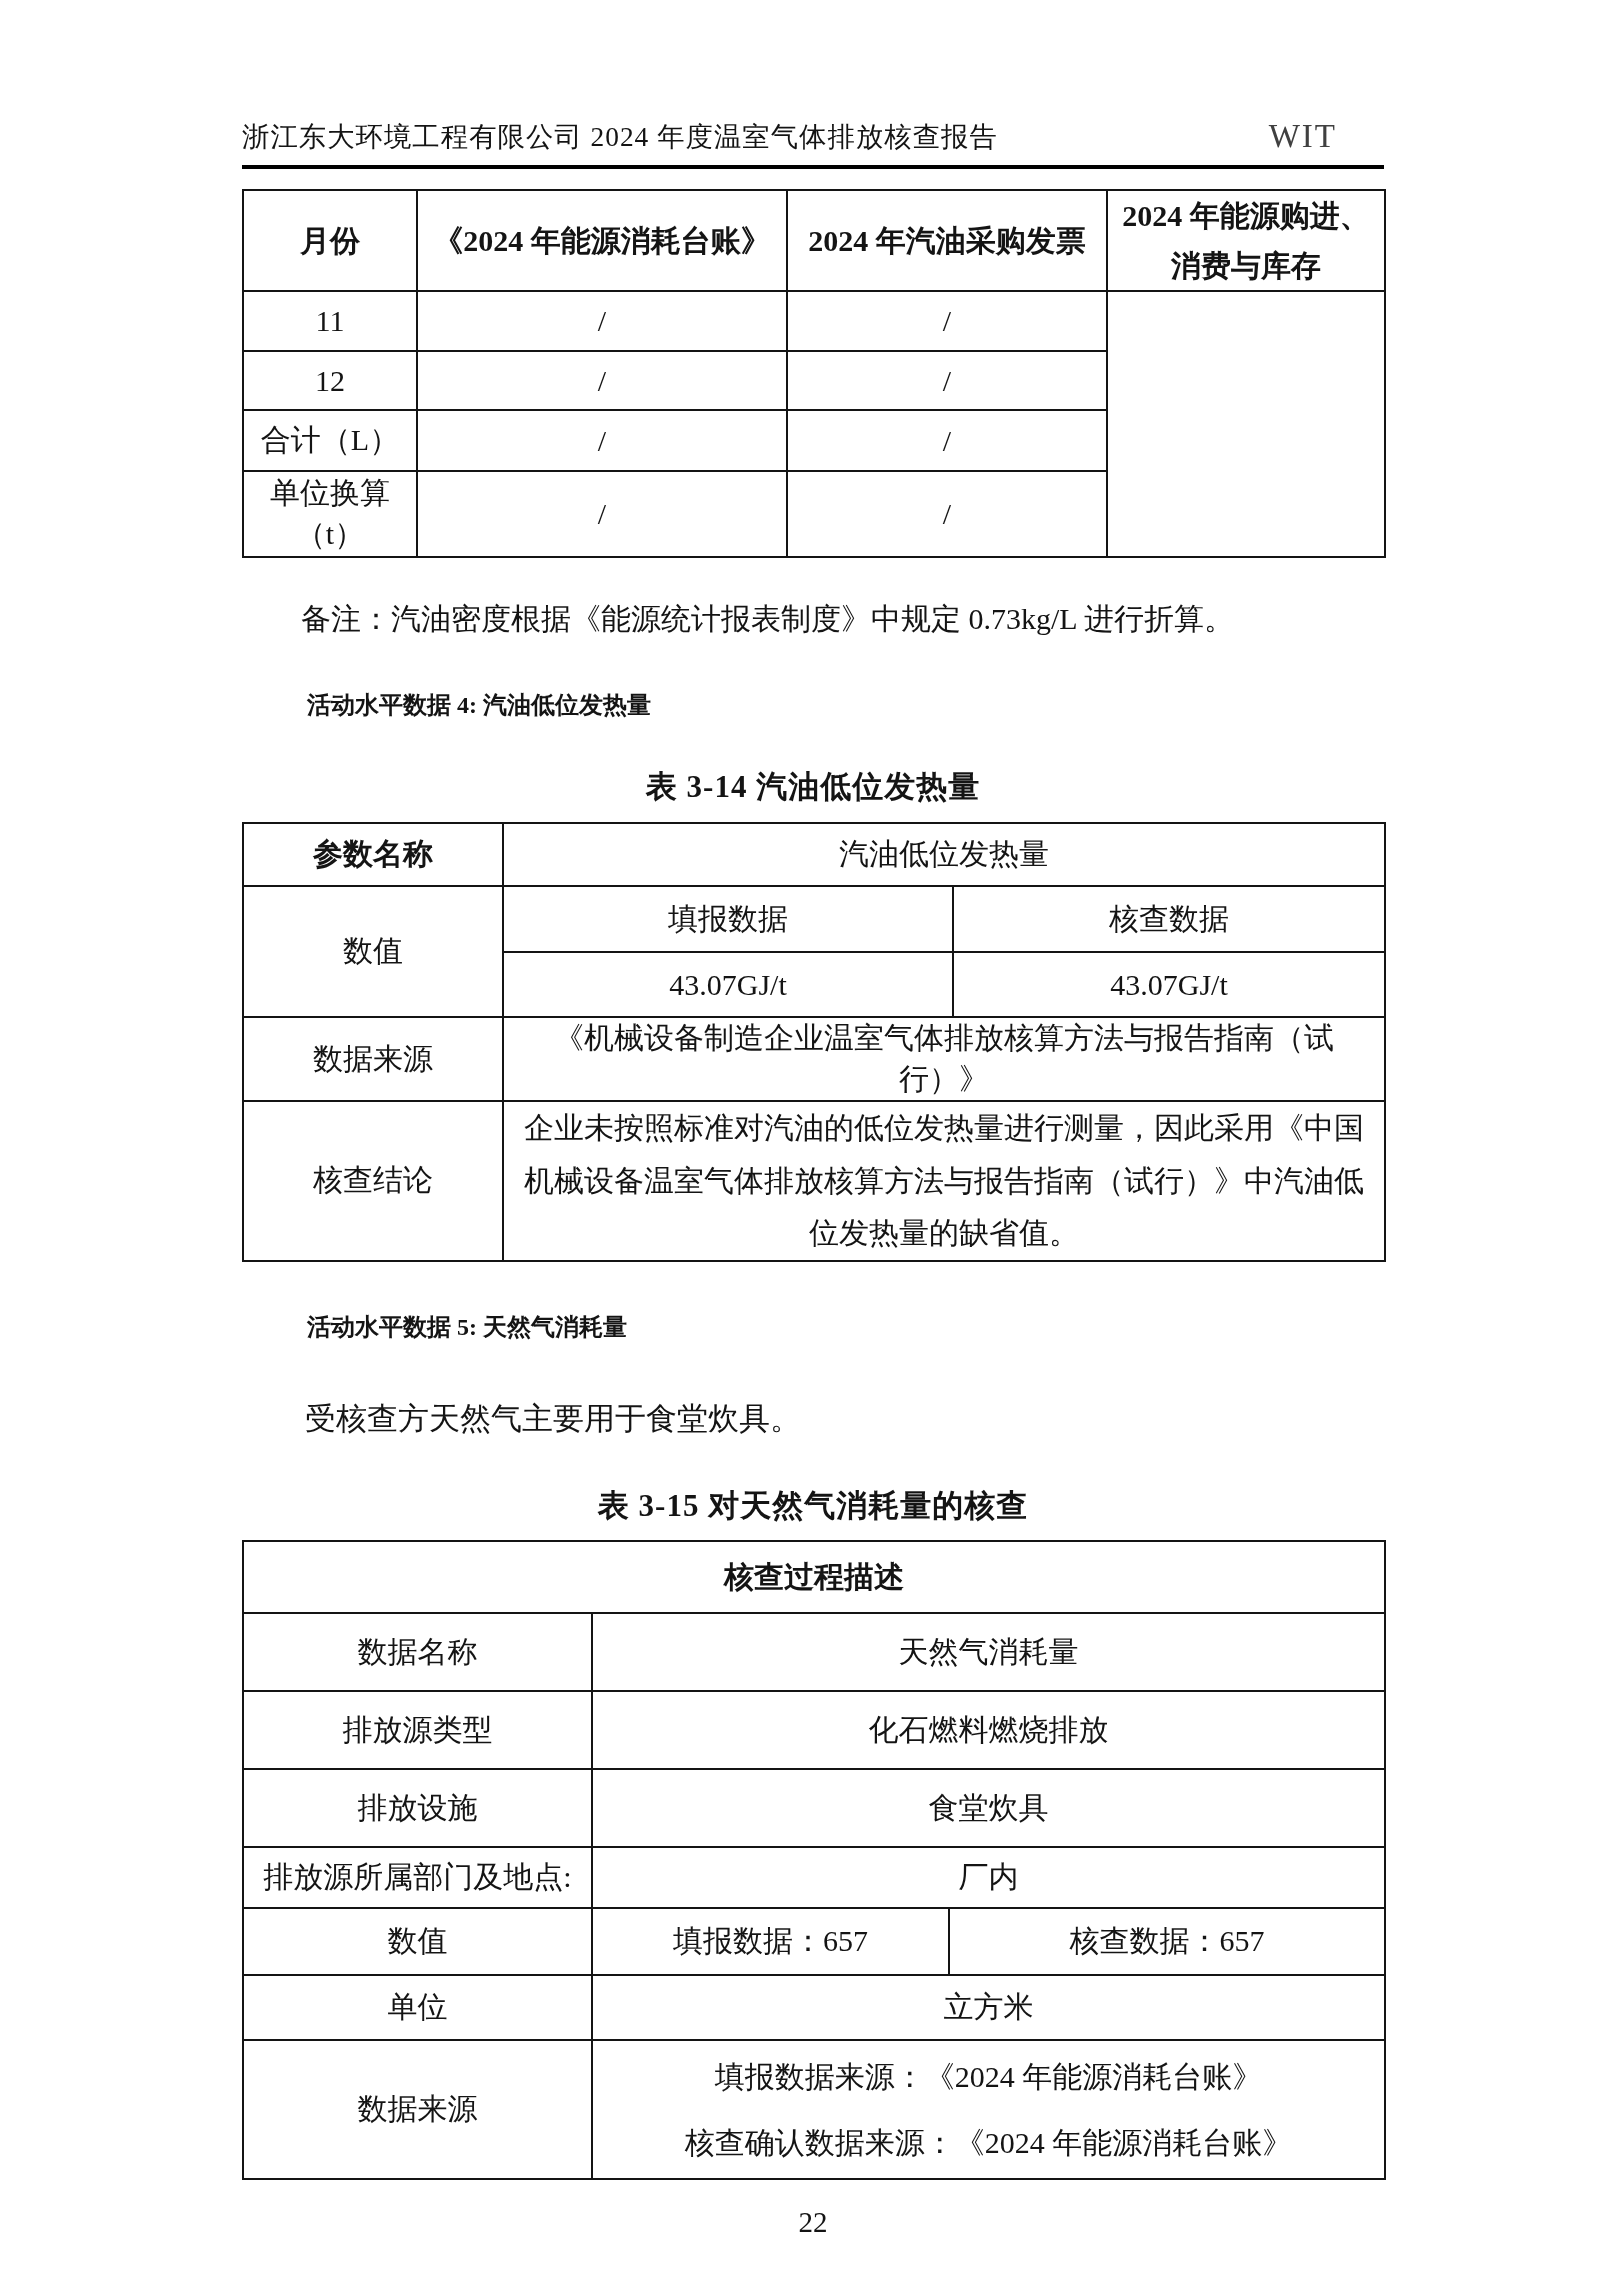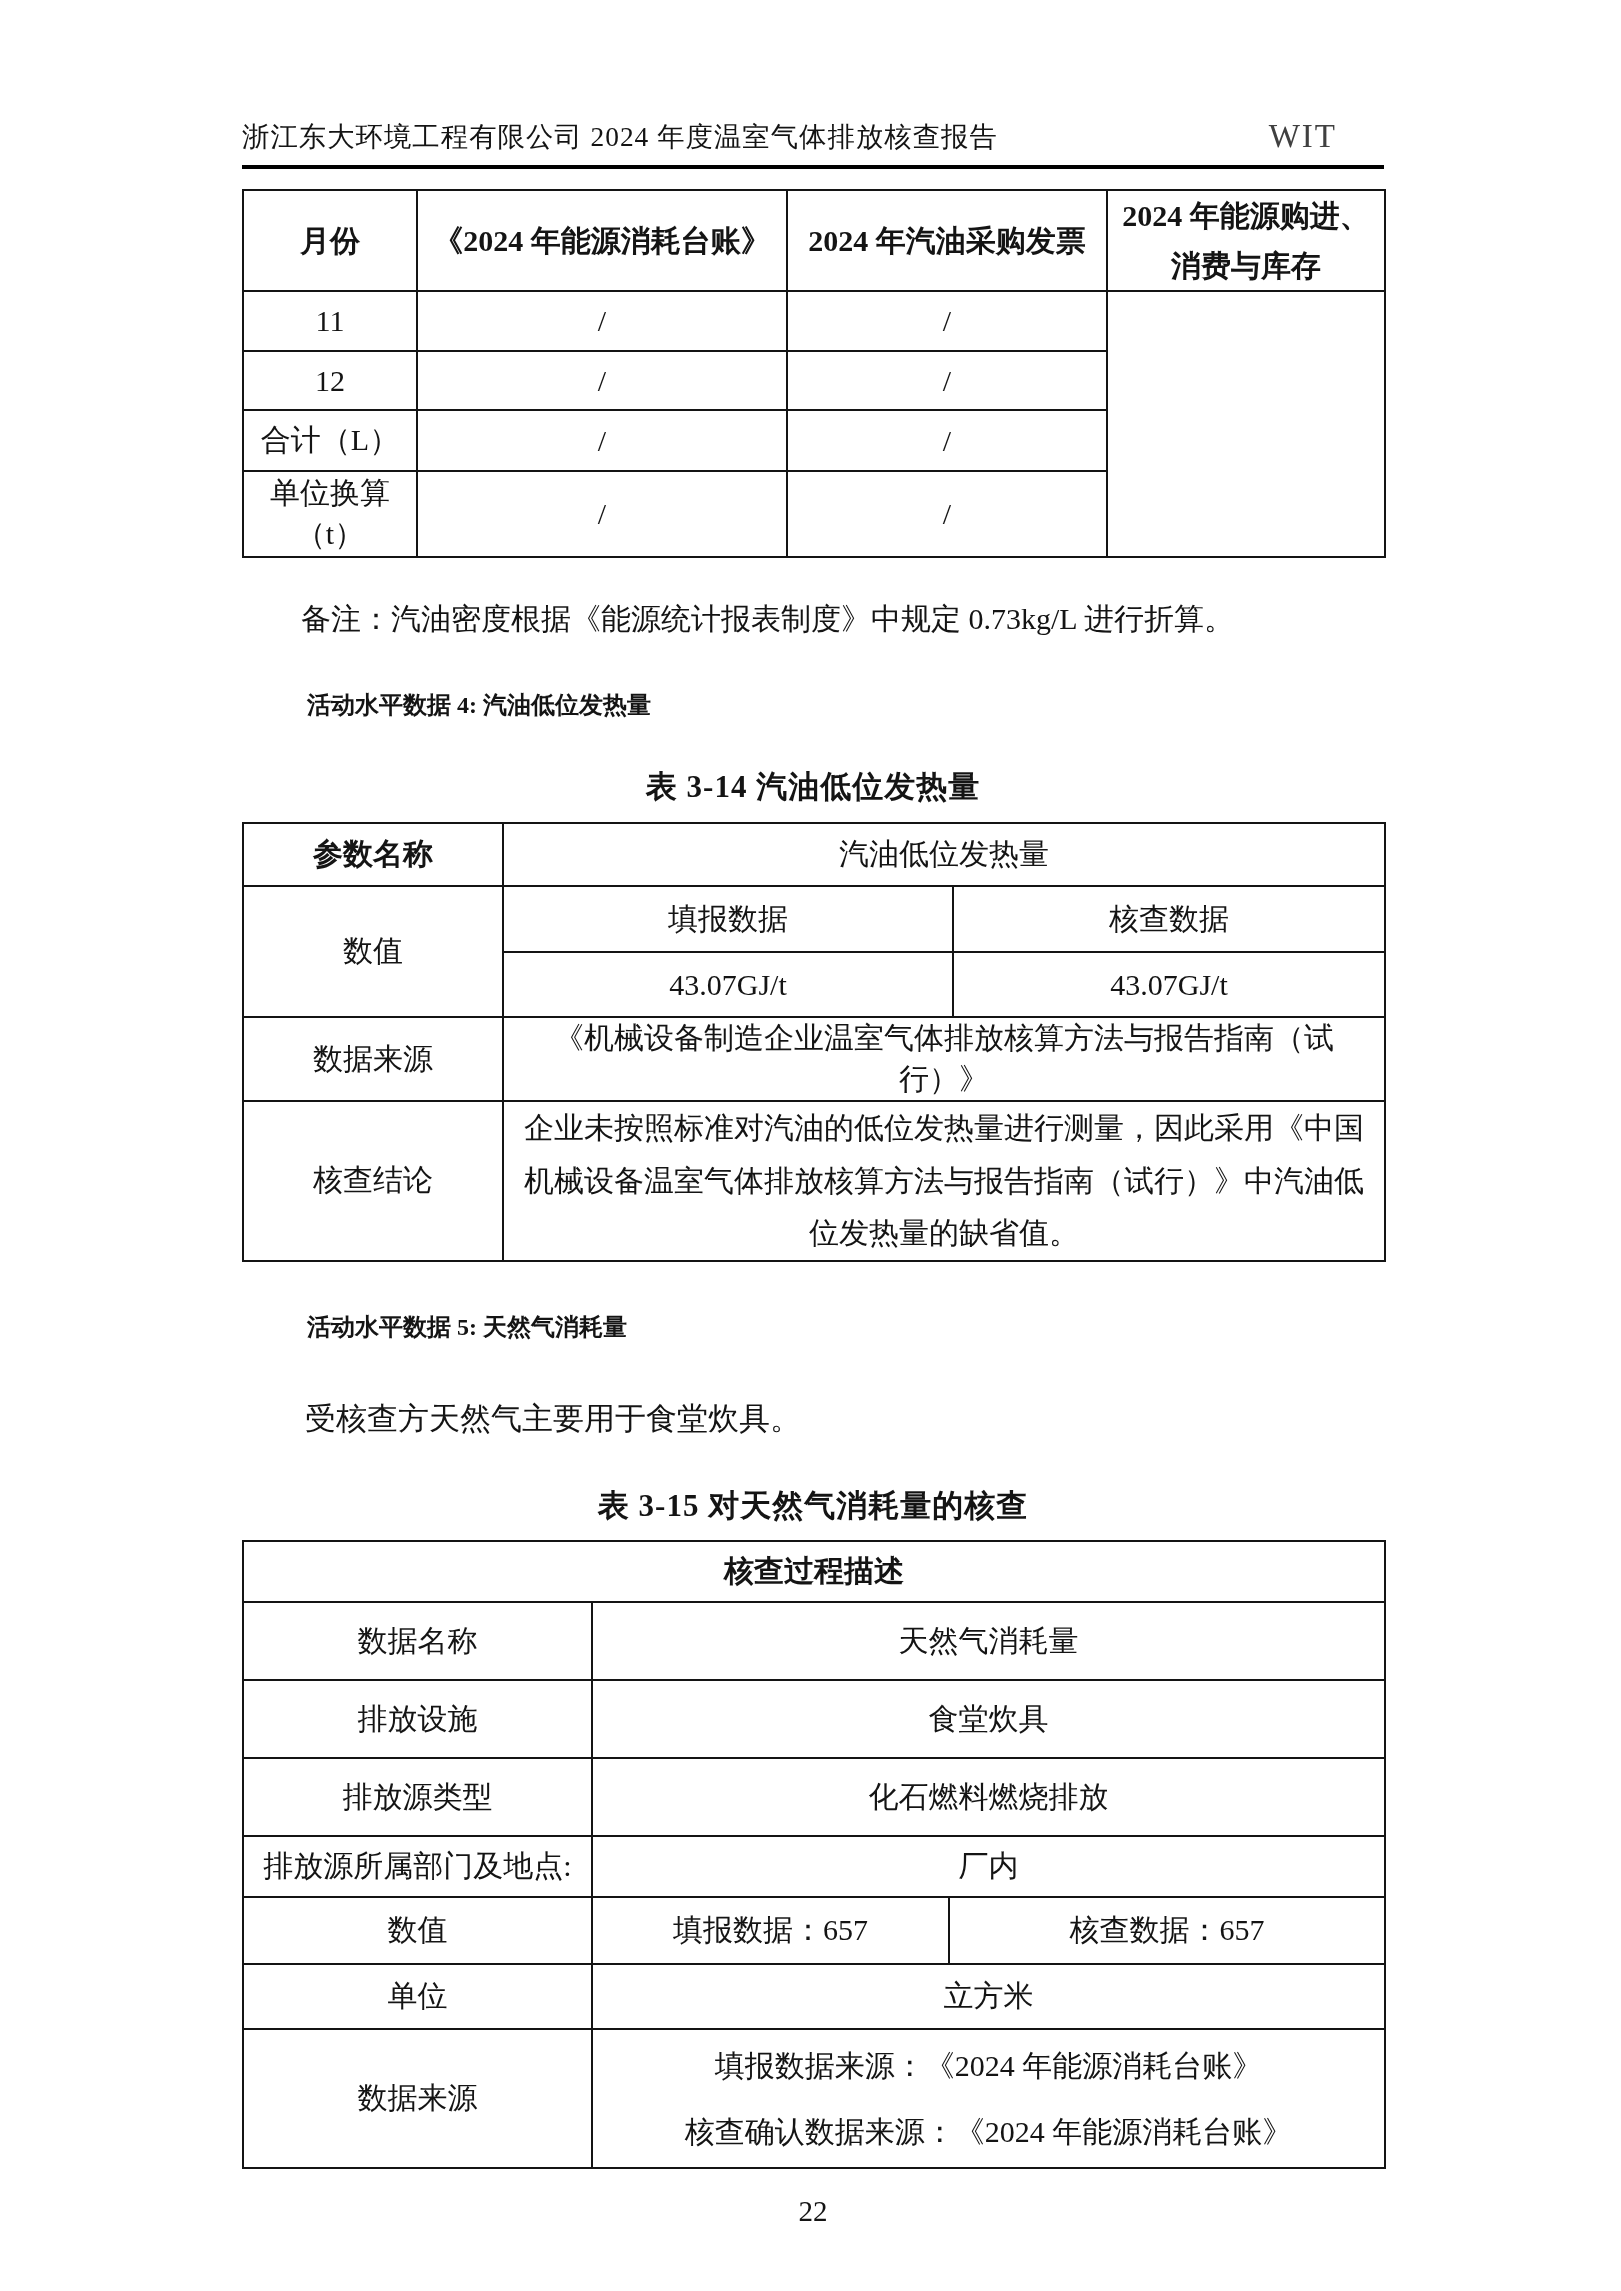--- a/index.html
+++ b/index.html
@@ -150,34 +150,34 @@
   <p class="body-text">受核查方天然气主要用于食堂炊具。</p>
   <p class="tbl-title">表 3-15 对天然气消耗量的核查</p>
 
   <table class="doc t-gas">
     <colgroup>
         <col style="width:349px">
         <col style="width:357px">
         <col style="width:436px">
       </colgroup>
     <tbody>
-        <tr style="height:61px">
+        <tr style="height:72px">
       <td colspan="3" class="bold">核查过程描述</td>
     </tr>
     <tr style="height:78px">
       <td>数据名称</td>
       <td colspan="2">天然气消耗量</td>
     </tr>
     <tr style="height:78px">
+      <td>排放源类型</td>
+      <td colspan="2">化石燃料燃烧排放</td>
+    </tr>
+    <tr style="height:78px">
       <td>排放设施</td>
       <td colspan="2">食堂炊具</td>
-    </tr>
-    <tr style="height:78px">
-      <td>排放源类型</td>
-      <td colspan="2">化石燃料燃烧排放</td>
     </tr>
     <tr style="height:61px">
       <td style="padding:0 3.9px">排放源所属部门及地点:</td>
       <td colspan="2">厂内</td>
     </tr>
     <tr style="height:67px">
       <td>数值</td>
       <td class="left">填报数据：657</td>
       <td class="left">核查数据：657</td>
     </tr>

